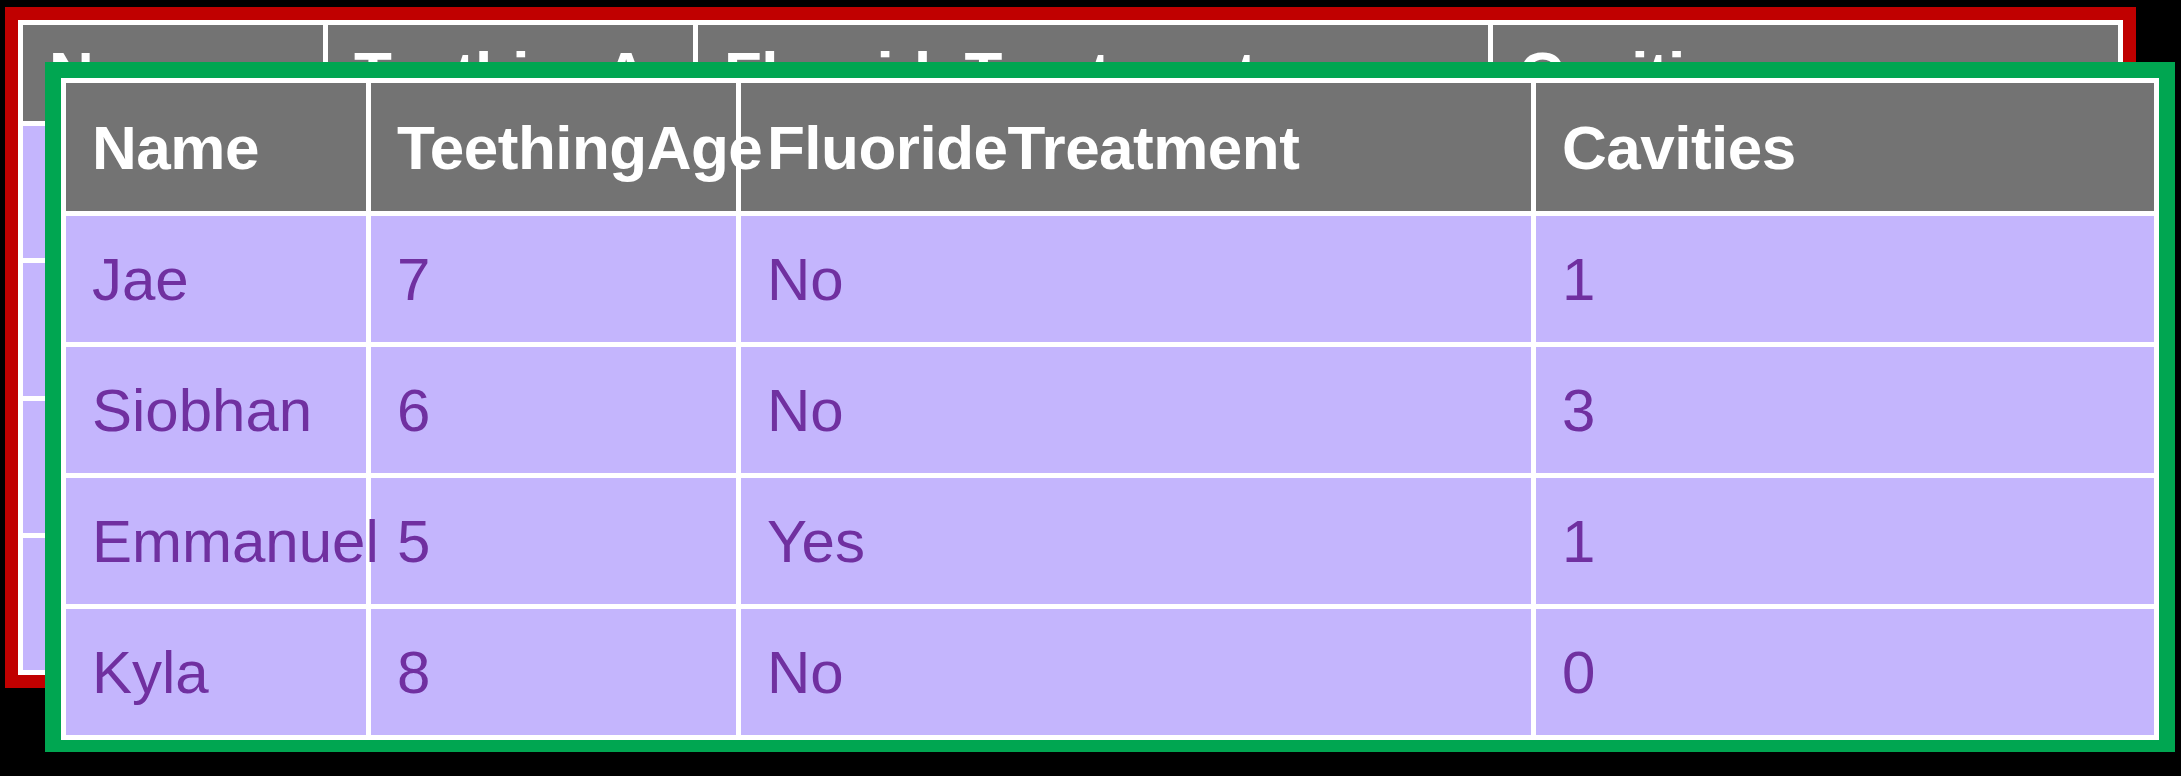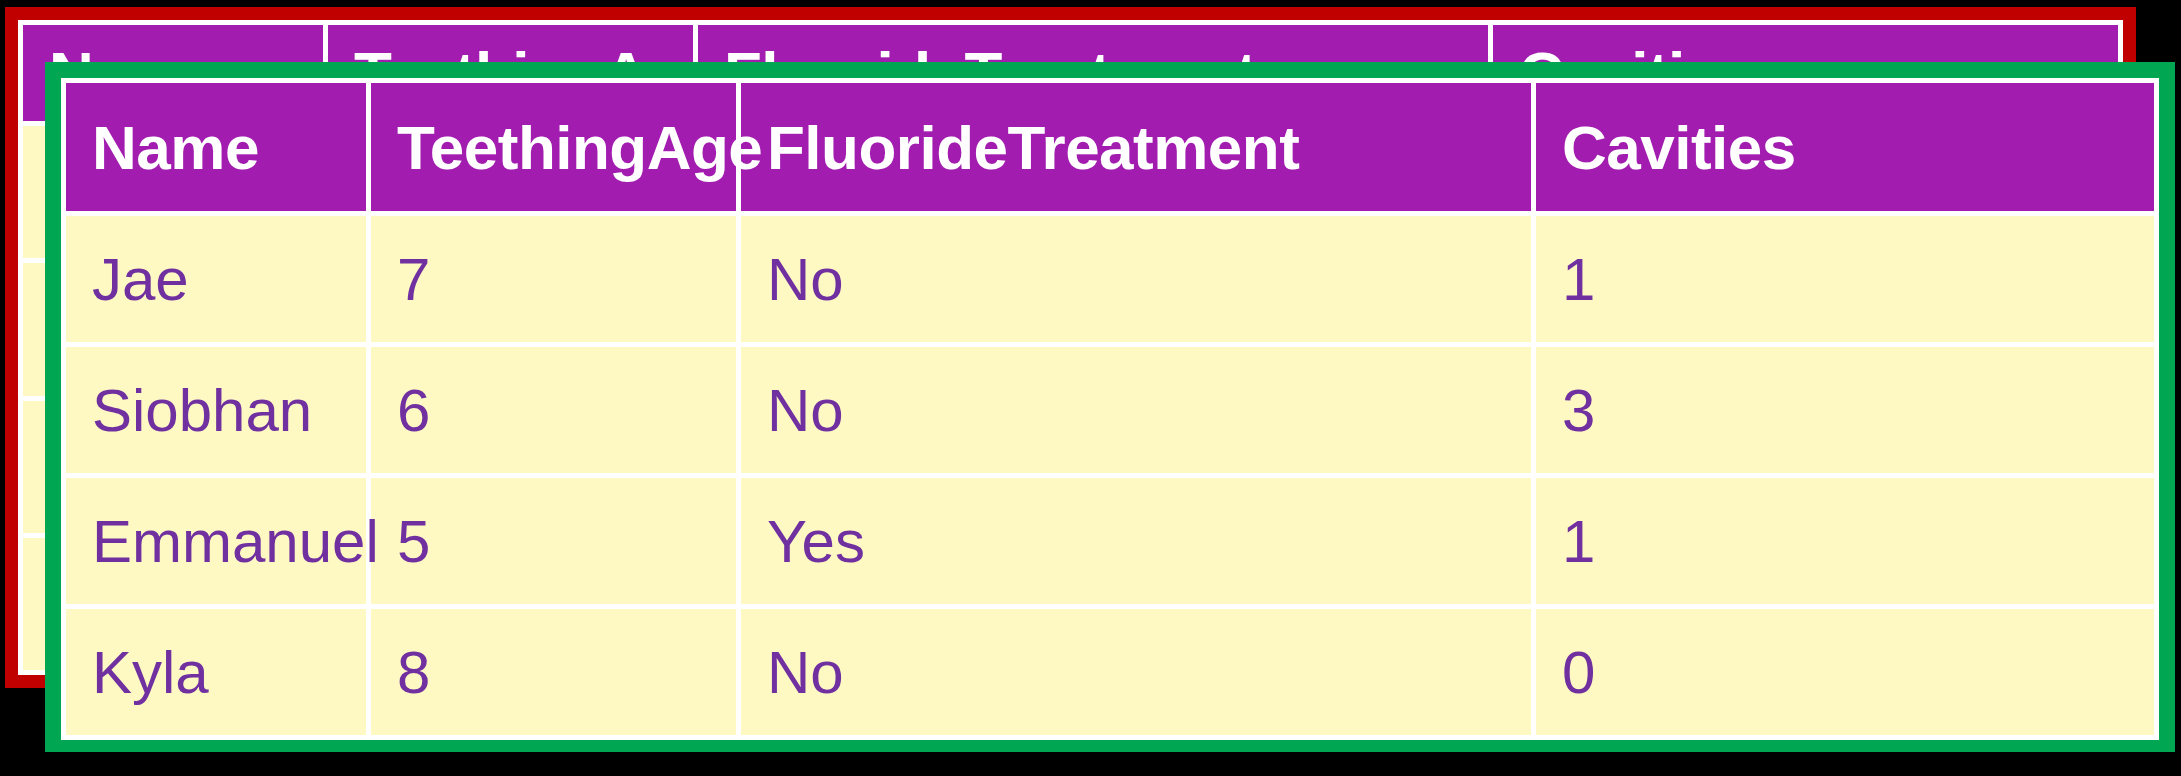--- a/index.html
+++ b/index.html
@@ -47,32 +47,32 @@
   .tbl {
     width: 100%;
     height: 100%;
     border-collapse: separate;
     border-spacing: 5px;
     background: #ffffff;
     table-layout: fixed;
   }
 
   .tbl th {
-    background: #a21caf;
+    background: #737373;
     color: #ffffff;
     font-weight: bold;
     text-align: left;
     vertical-align: middle;
     padding: 0 0 0 26px;
     white-space: nowrap;
     letter-spacing: -0.5px;
   }
 
   .tbl td {
-    background: #fef9c3;
+    background: #c4b5fd;
     color: #7030a0;
     font-weight: normal;
     text-align: left;
     vertical-align: middle;
     padding: 0 4px 0 26px;
     white-space: nowrap;
   }
 
   
   .table-card.back .tbl th { height: 96px; font-size: 62px; }

